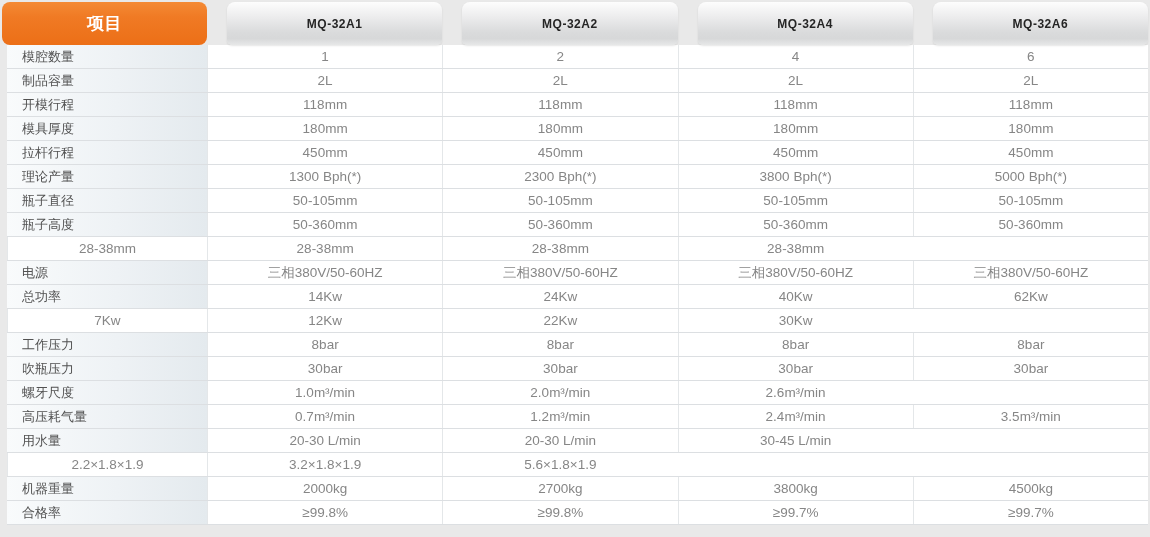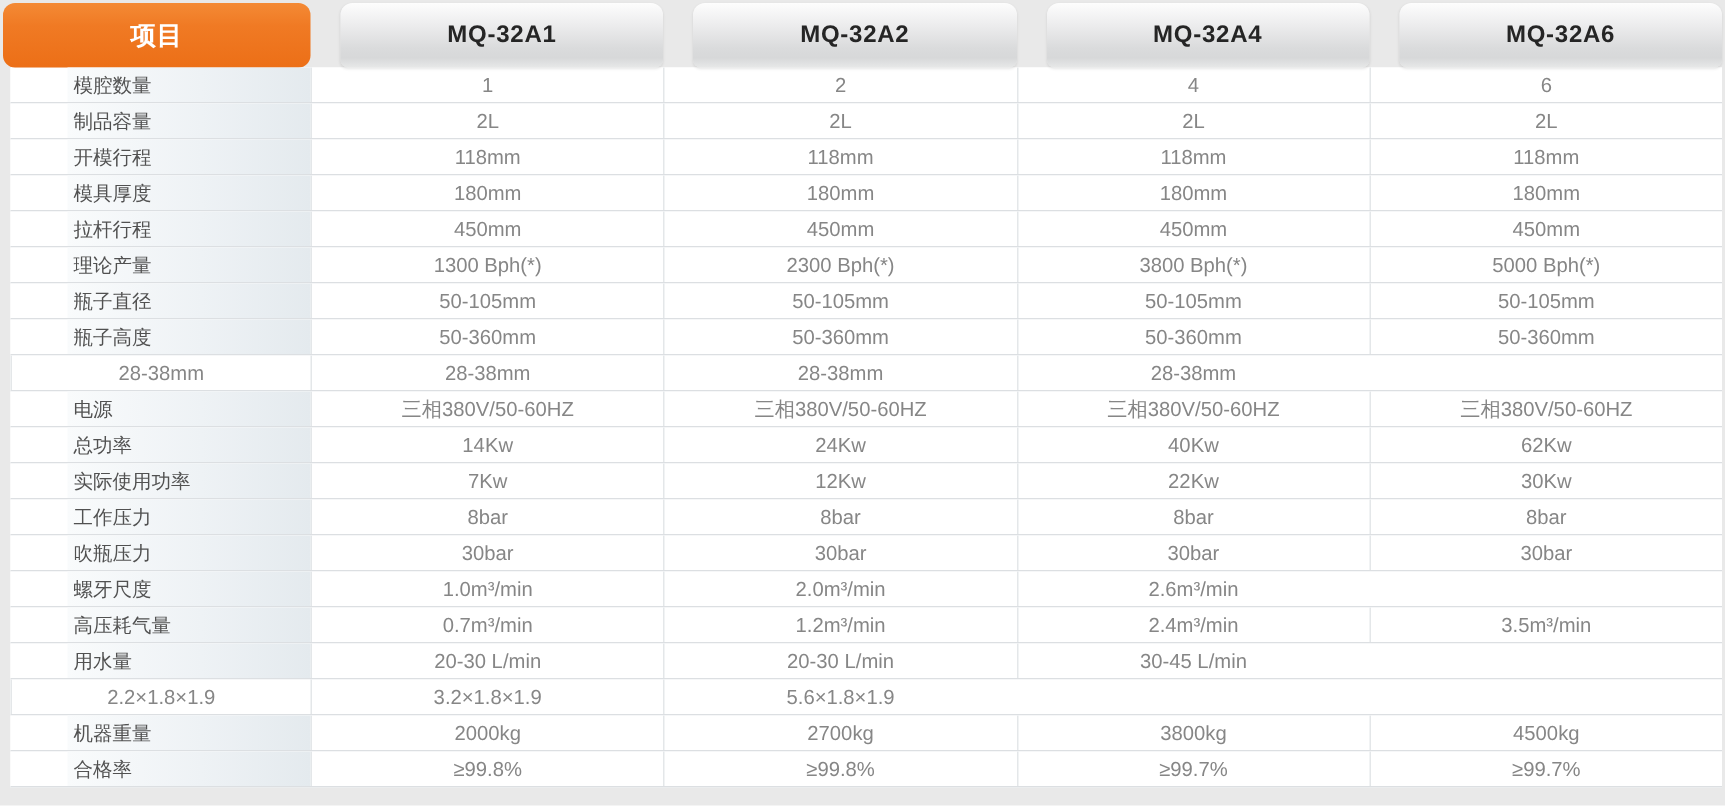--- a/index.html
+++ b/index.html
@@ -12,21 +12,21 @@
   .tbl{margin:2px 2px 0 2px;}
   
   .hdr-row{
     display:grid;
     grid-template-columns:205px repeat(4,1fr);
     column-gap:20px;
     height:43px;
   }
   .hdr-cell{
     display:flex;align-items:center;justify-content:center;
-    font-weight:bold;font-size:16px;
+    font-weight:bold;font-size:12px;
     letter-spacing:.5px;
     box-sizing:border-box;
   }
   .hdr-cell.orange{
     background:linear-gradient(180deg,#f48a35 0%,#f07a24 35%,#ec6f17 100%);
     color:#ffffff;
     border-radius:8px;
     font-size:17px;
   }
   .hdr-cell.gray{
@@ -40,26 +40,25 @@
   .row{
     display:grid;
     grid-template-columns:200px repeat(4,1fr);
     height:24px;
     box-sizing:border-box;
     border-bottom:1px solid #dcdfe2;
     background:#ffffff;
   }
   .row .lbl{
     display:flex;align-items:center;
-    padding-left:4px;
+    padding-left:15px;
     font-size:13px;color:#515151;
     background:linear-gradient(90deg,#f9fbfc 0%,#eef2f5 55%,#e4eaee 100%);
     white-space:nowrap;
     overflow:hidden;
-    margin-left:38px;
   }
   .row .val{
     display:flex;align-items:center;justify-content:center;
     font-size:13.5px;color:#868686;
     border-left:1px solid #e4e7e9;
     white-space:nowrap;
   }
 </style>
 </head>
 <body>
@@ -143,21 +142,20 @@
         <div class="val">三相380V/50-60HZ</div>
       </div>
       <div class="row">
         <div class="lbl">总功率</div>
         <div class="val">14Kw</div>
         <div class="val">24Kw</div>
         <div class="val">40Kw</div>
         <div class="val">62Kw</div>
       </div>
       <div class="row">
-        <div class="lbl">实际使用功率</div>
         <div class="val">7Kw</div>
         <div class="val">12Kw</div>
         <div class="val">22Kw</div>
         <div class="val">30Kw</div>
       </div>
       <div class="row">
         <div class="lbl">工作压力</div>
         <div class="val">8bar</div>
         <div class="val">8bar</div>
         <div class="val">8bar</div>

